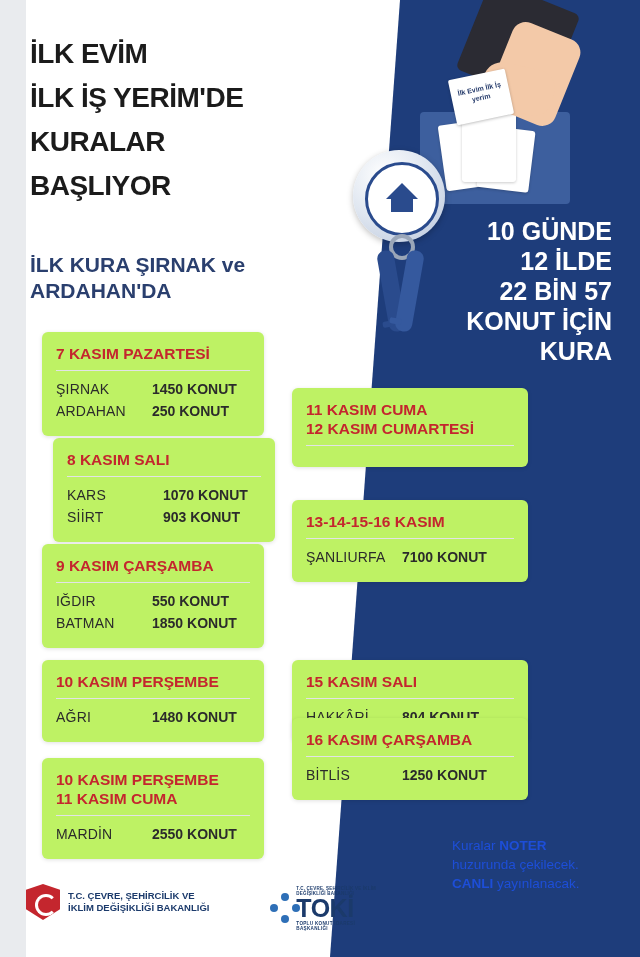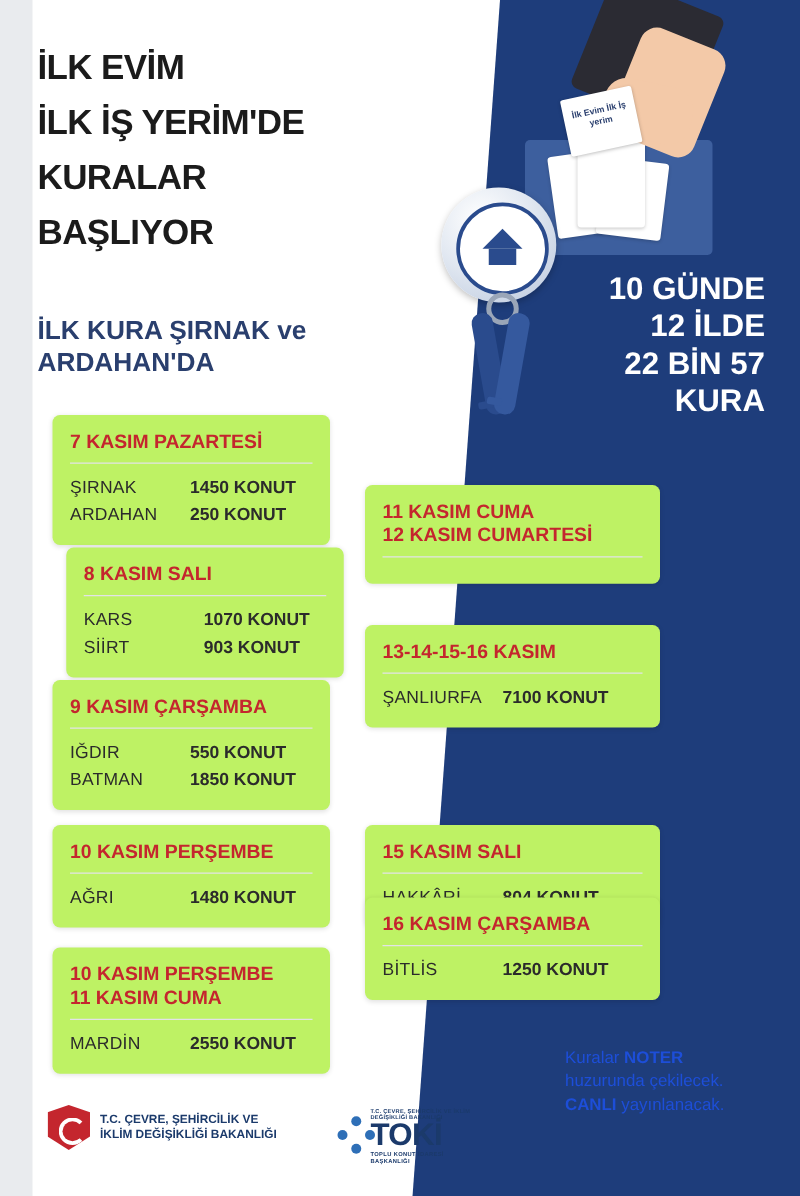--- a/index.html
+++ b/index.html
@@ -162,21 +162,21 @@
 
   
   .footer-note{
     position:absolute;left:452px;top:836px;width:170px;
     color:#1d4ed8;font-size:13.5px;line-height:19px;
   }
   .footer-note b{font-weight:bold;}
 
   
   .logos{position:absolute;left:26px;top:884px;width:360px;height:46px;}
-  .logo-min{position:absolute;left:12px;top:0;display:flex;align-items:center;gap:8px;justify-content:flex-end;}
+  .logo-min{position:absolute;left:0;top:0;display:flex;align-items:center;gap:8px;justify-content:flex-end;}
   .crest{
     width:34px;height:36px;background:#c4262e;
     clip-path:polygon(50% 0, 100% 16%, 100% 70%, 50% 100%, 0 70%, 0 16%);
     position:relative;
   }
   .crest:after{
     content:"";position:absolute;left:9px;top:10px;width:16px;height:16px;border-radius:50%;
     border:3px solid #ffffff;border-right-color:transparent;
   }
   .logo-min-text{color:#1b3a6b;font-weight:bold;font-size:9.5px;line-height:12px;}
@@ -225,20 +225,21 @@
       <div class="fingers"></div>
       <div class="held-paper">
         <span>İlk Evim İlk İş yerim</span>
       </div>
     </div>
 
     <div class="right-head">
       <div>10 GÜNDE</div>
       <div>12 İLDE</div>
       <div>22 BİN 57</div>
+      <div>KONUT İÇİN</div>
       <div>KURA</div>
     </div>
 
     <div class="key-graphic">
       <div class="badge">
         <div class="badge-inner">
           <div class="badge-house"></div>
         </div>
       </div>
       <div class="keyring"></div>

